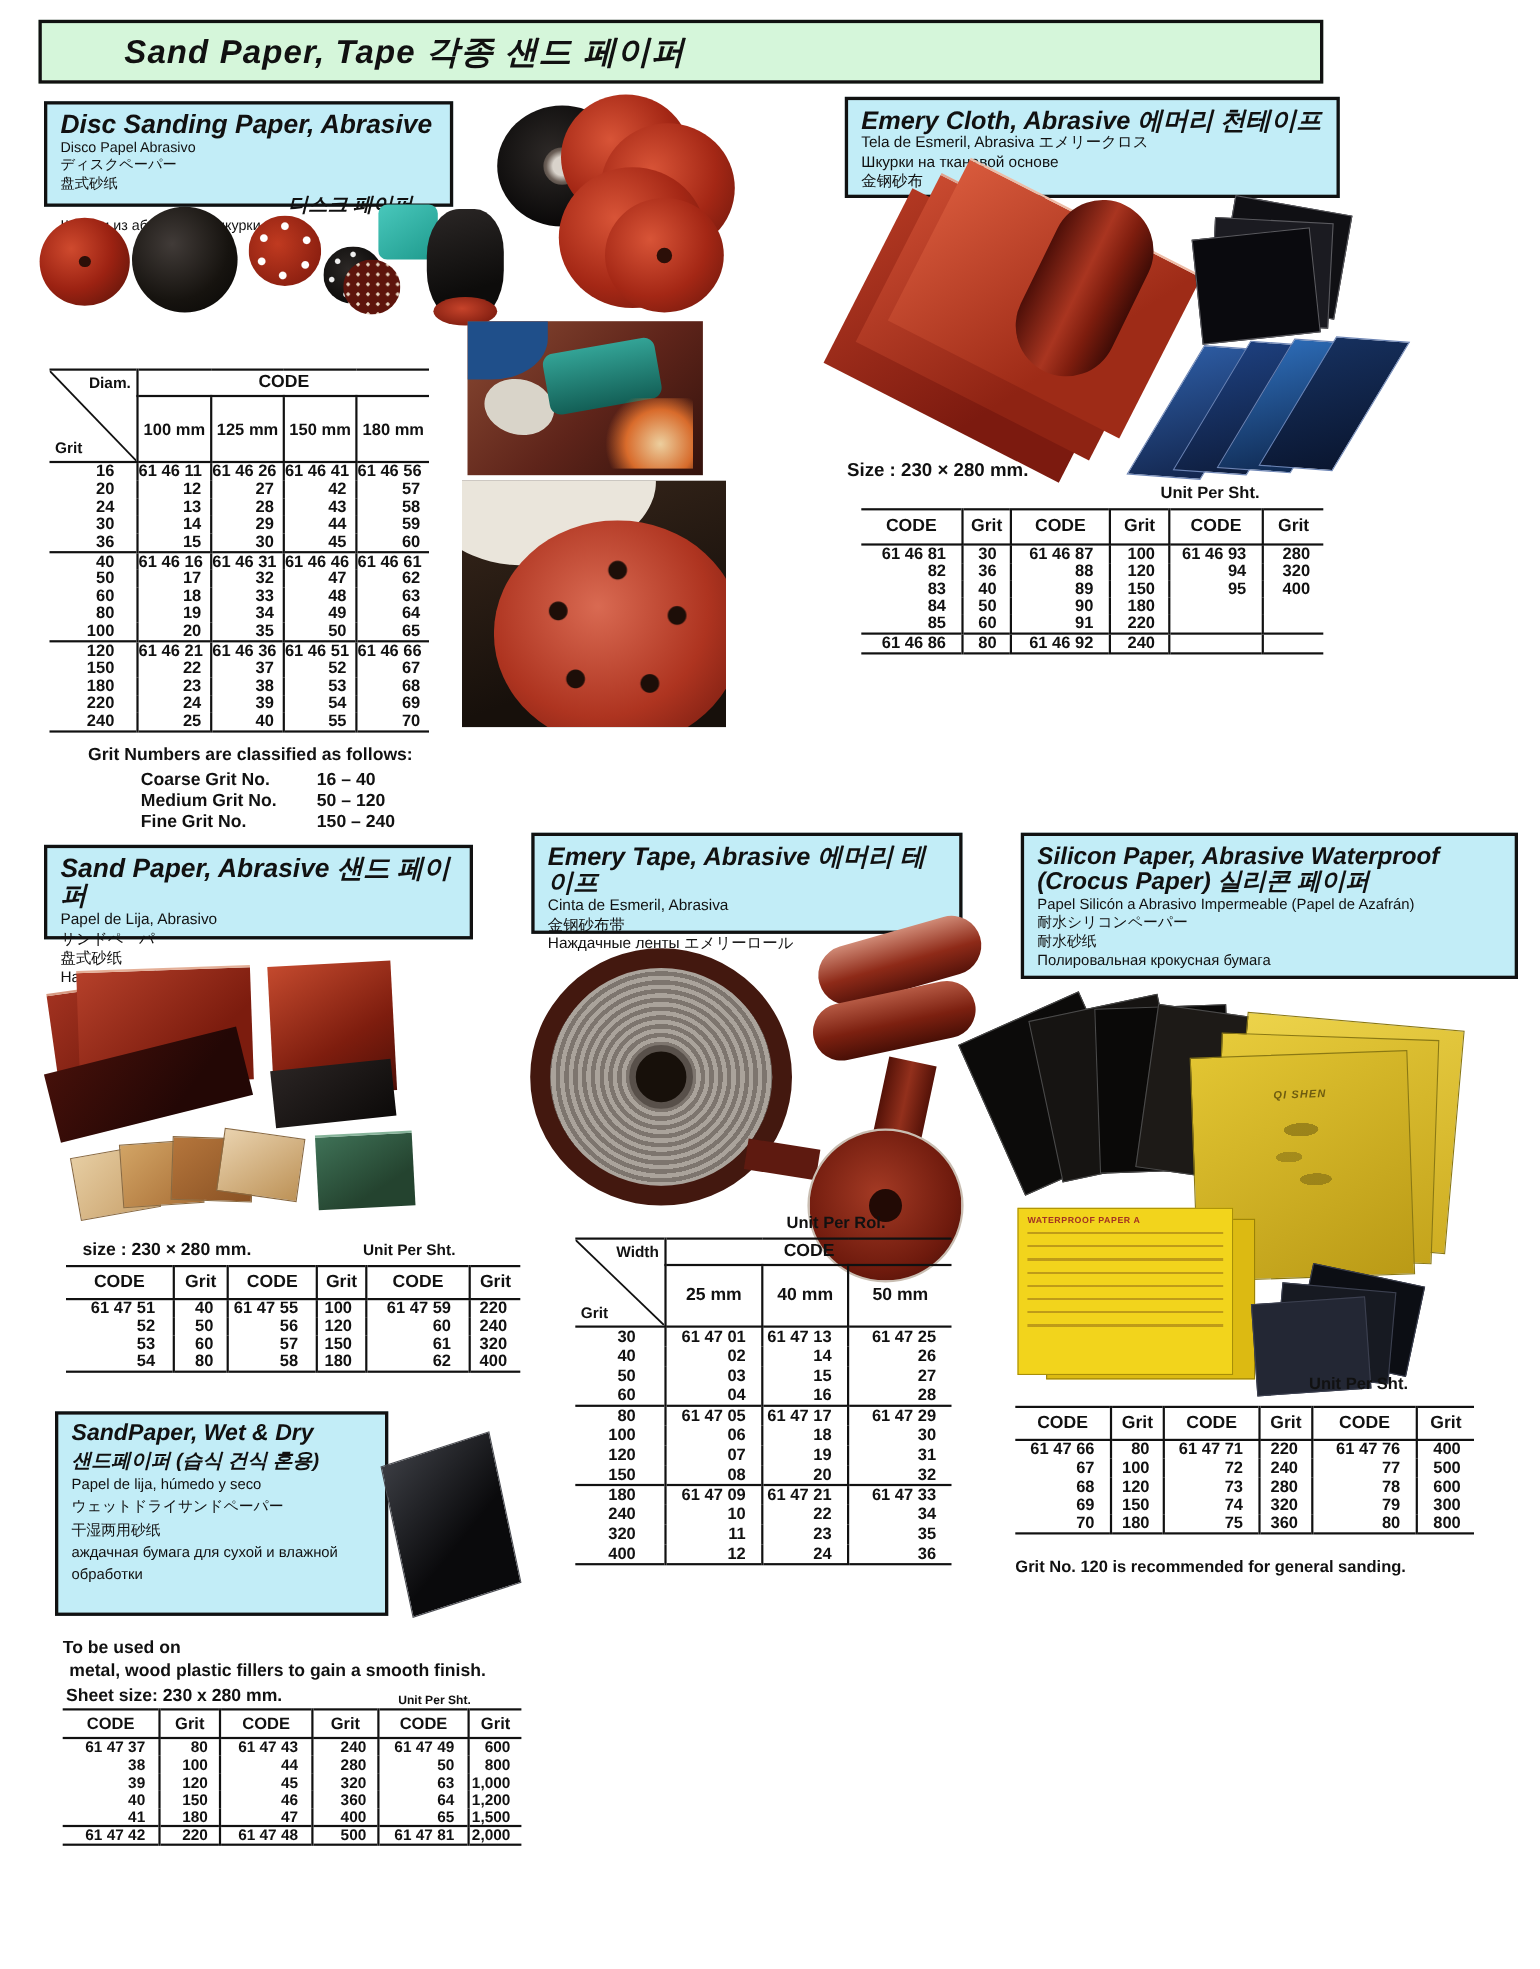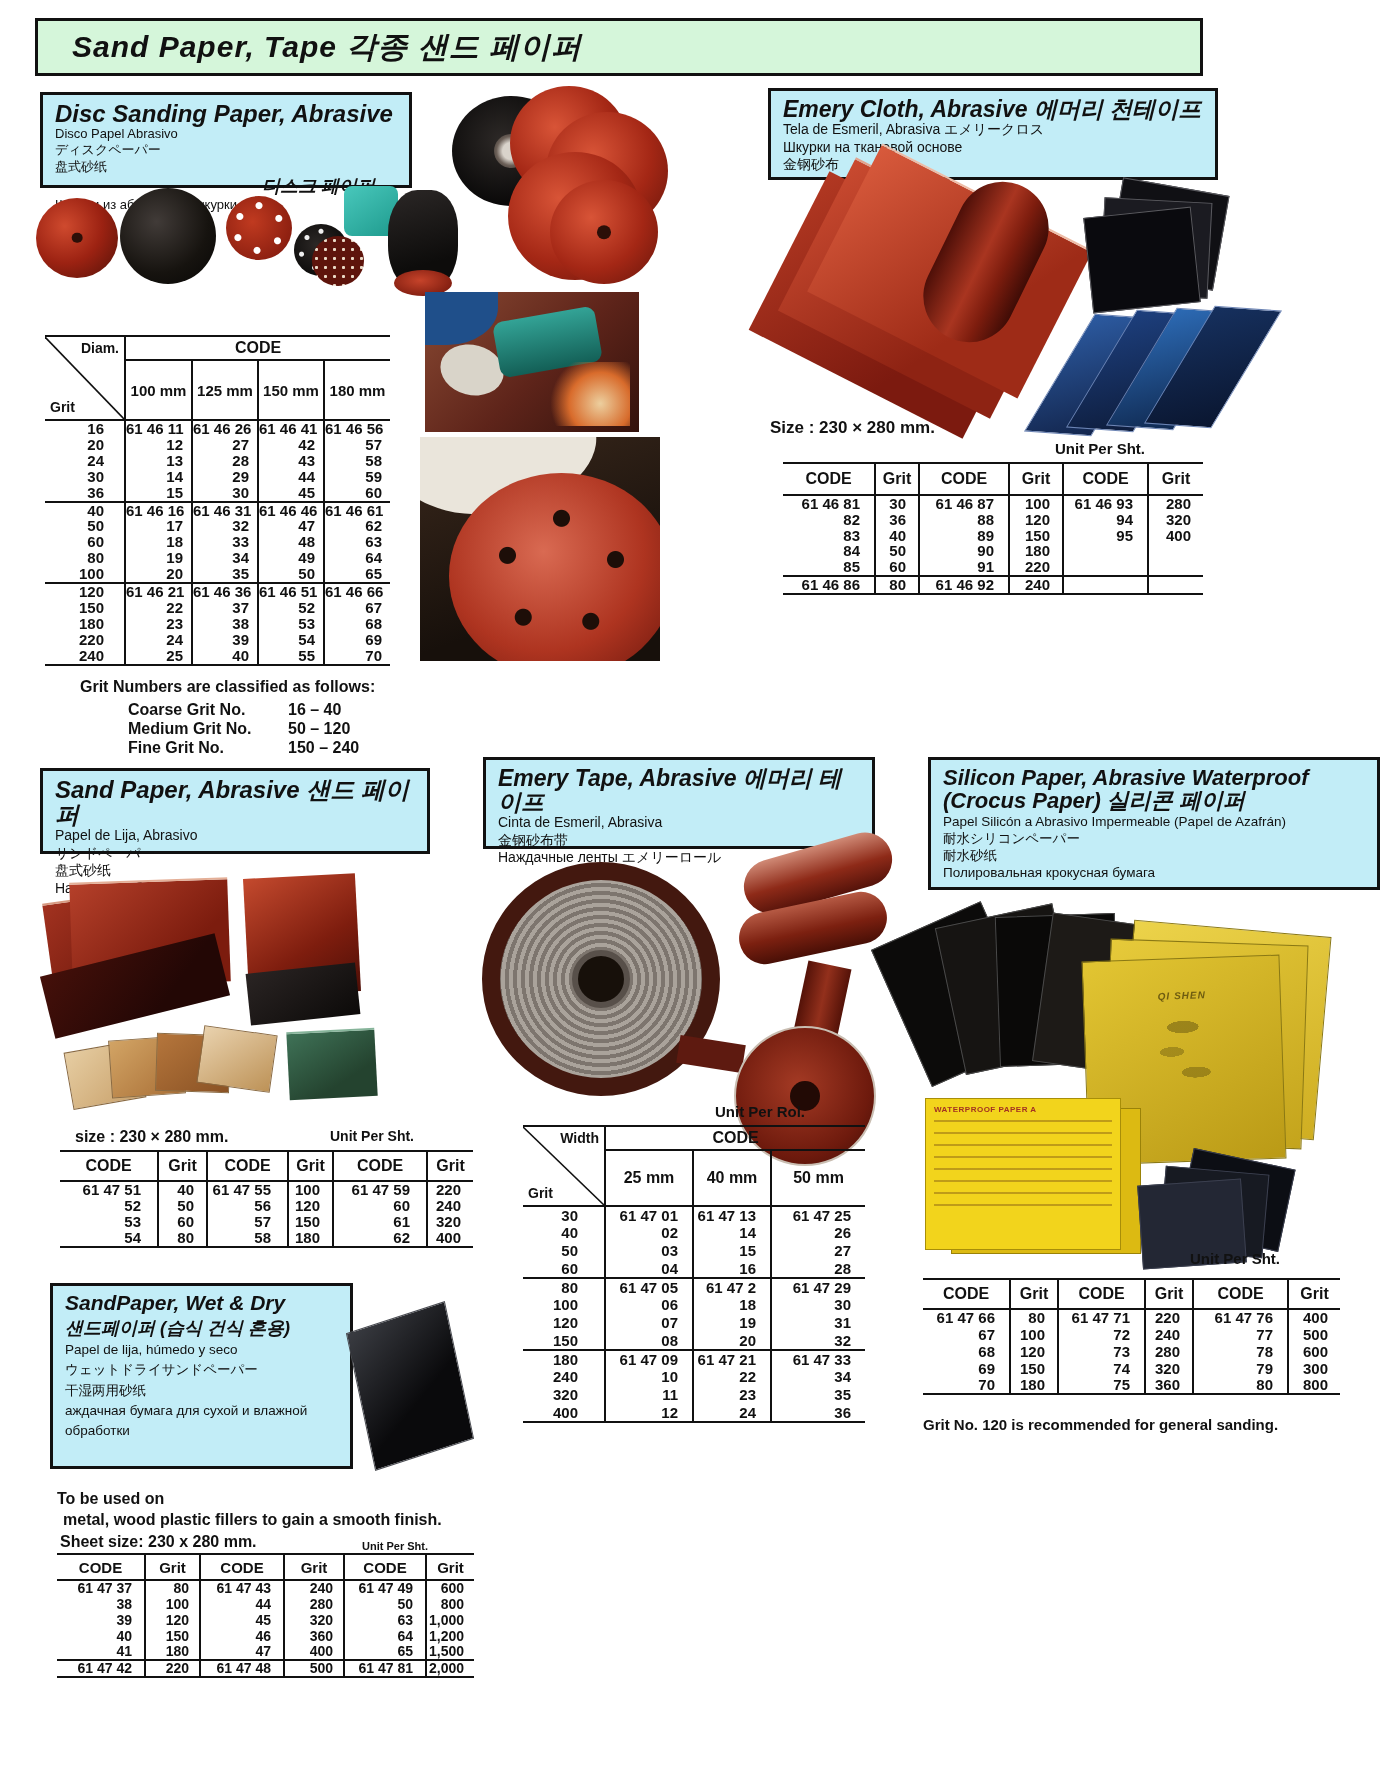--- a/index.html
+++ b/index.html
@@ -10,21 +10,21 @@
     overflow: hidden;
   }
   .abs { position:absolute; }
 
   
   .banner {
     left:35px; top:18px; width:1168px; height:58px;
     background:#d5f6da; border:3px solid #111;
     display:flex; align-items:center; padding-left:34px;
   }
-  .banner .t { font-size:30px; font-weight:bold; font-style:italic; letter-spacing:1px; }
+  .banner .t { font-size:30px; font-weight:bold; font-style:italic; letter-spacing:1px;margin-left:41px; }
 
   .secbox { background:#c2edf7; border:3px solid #111; padding:6px 10px 4px 12px; }
   .secbox .title { font-weight:bold; font-style:italic; line-height:1.05; }
   .secbox .sub { font-size:13px; line-height:1.25; }
 
   .box-disc   { left:40px;  top:92px;  width:372px; height:96px; }
   .box-cloth  { left:768px; top:88px;  width:450px; height:92px; }
   .box-sand   { left:40px;  top:768px; width:390px; height:86px; }
   .box-tape   { left:483px; top:757px; width:392px; height:92px; }
   .box-sil    { left:928px; top:757px; width:452px; height:133px; }
@@ -724,21 +724,21 @@
         </tr>
         <tr>
           <td>60</td>
           <td>04</td>
           <td>16</td>
           <td>28</td>
         </tr>
         <tr class="gstart">
           <td>80</td>
           <td>61 47 05</td>
-          <td>61 47 2</td>
+          <td>61 47 17</td>
           <td>61 47 29</td>
         </tr>
         <tr>
           <td>100</td>
           <td>06</td>
           <td>18</td>
           <td>30</td>
         </tr>
         <tr>
           <td>120</td>

